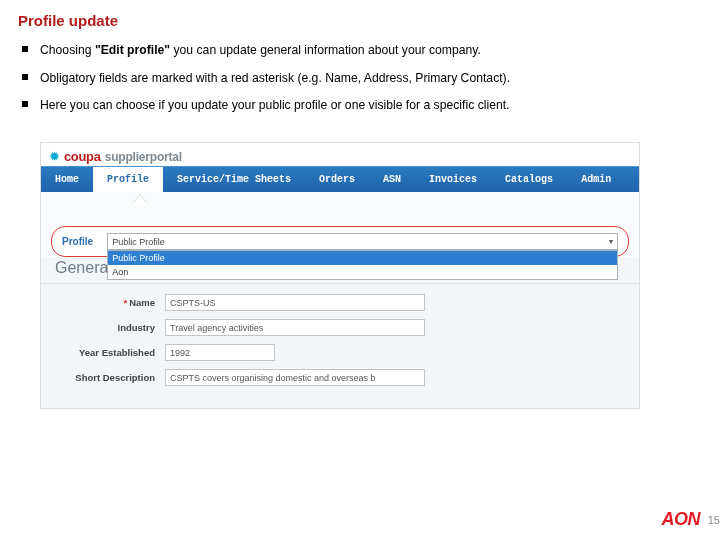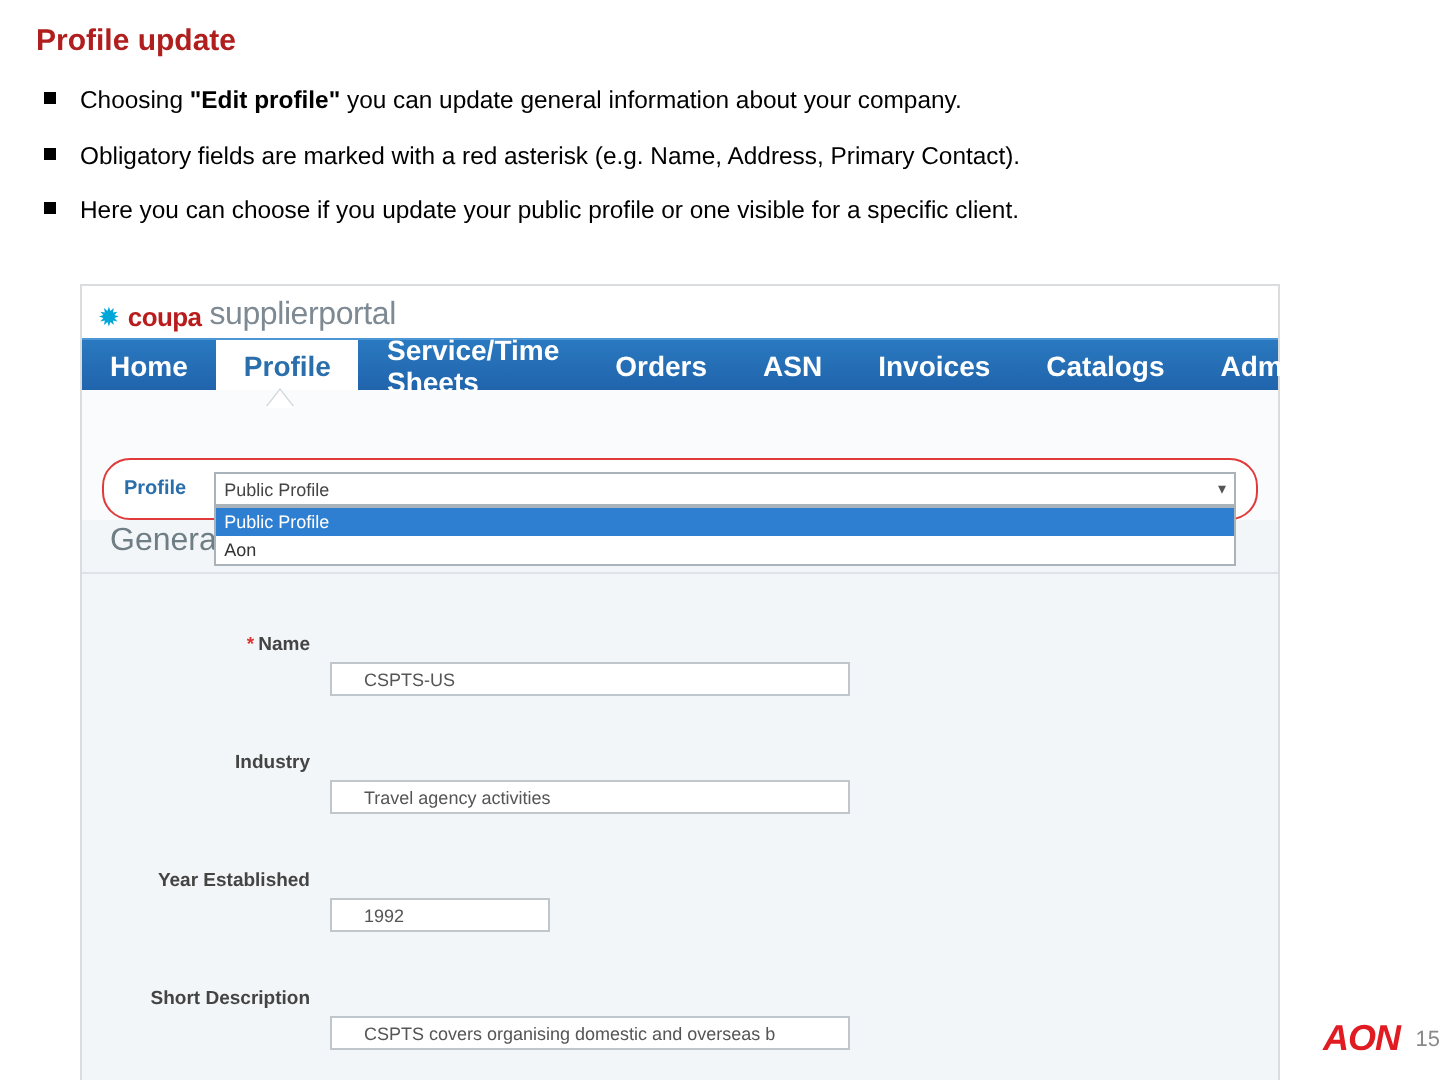--- a/index.html
+++ b/index.html
@@ -66,42 +66,43 @@
     color: #00a7d8;
     line-height: 1;
   }
   .brand .coupa {
     font-size: 13px;
     font-weight: 700;
     color: #b91c1c;
     letter-spacing: -0.3px;
   }
   .brand .sp {
-    font-size: 16px;
-    font-weight: 400;
+    font-size: 12px;
+    font-weight: 700;
     color: #7e8a93;
     letter-spacing: -0.2px;
   }
 
   .navbar {
     display: flex;
     background: linear-gradient(#2a79c0, #2064ac);
     height: 26px;
     align-items: stretch;
     border-top: 1px solid #4d96d6;
   }
   .navbar .tab {
     color: #fff;
-    font-size: 14px;
+    font-size: 10px;
     font-weight: 700;
     display: flex;
     align-items: center;
     padding: 0 14px;
     cursor: pointer;
     position: relative;
+    font-family: Liberation Mono, monospace;
   }
   .navbar .tab.active {
     background: #fff;
     color: #2a6fab;
   }
   .speech-tail {
     position: absolute;
     left: 92px;
     top: 52px;
     width: 0; height: 0;
@@ -218,24 +219,23 @@
   }
   .row .req { color: #d33; margin-right: 2px; }
   .row .finput {
     flex: 1;
     max-width: 260px;
     height: 17px;
     border: 1px solid #bfc7cc;
     background: #fff;
     font-size: 9px;
     color: #555;
-    padding: 0 16px;
-    display: flex;
-    align-items: center;
-    margin-top: 34px;
+    padding: 0 4px;
+    display: flex;
+    align-items: center;
   }
   .row .browse-btn {
     font-size: 9px;
     padding: 2px 8px;
     border: 1px solid #b8c0c5;
     background: linear-gradient(#fefefe, #e7ebed);
     cursor: pointer;
     color: #333;
   }
   .row .file-note {

